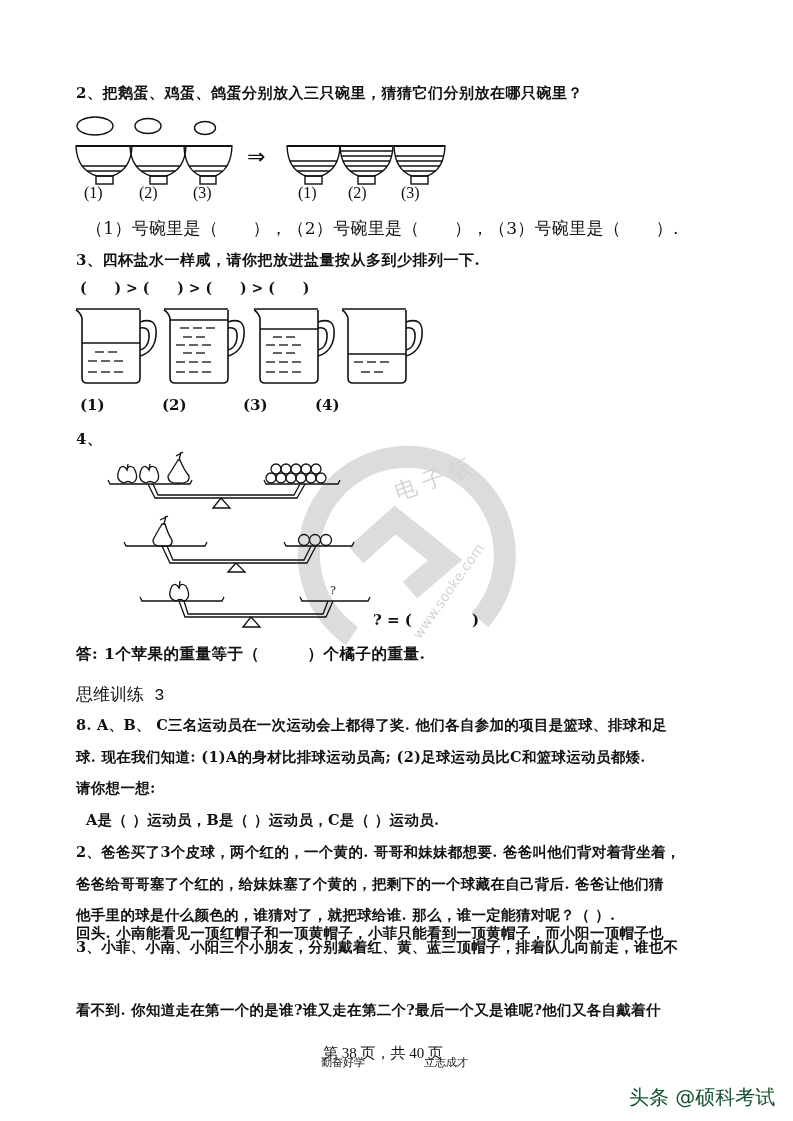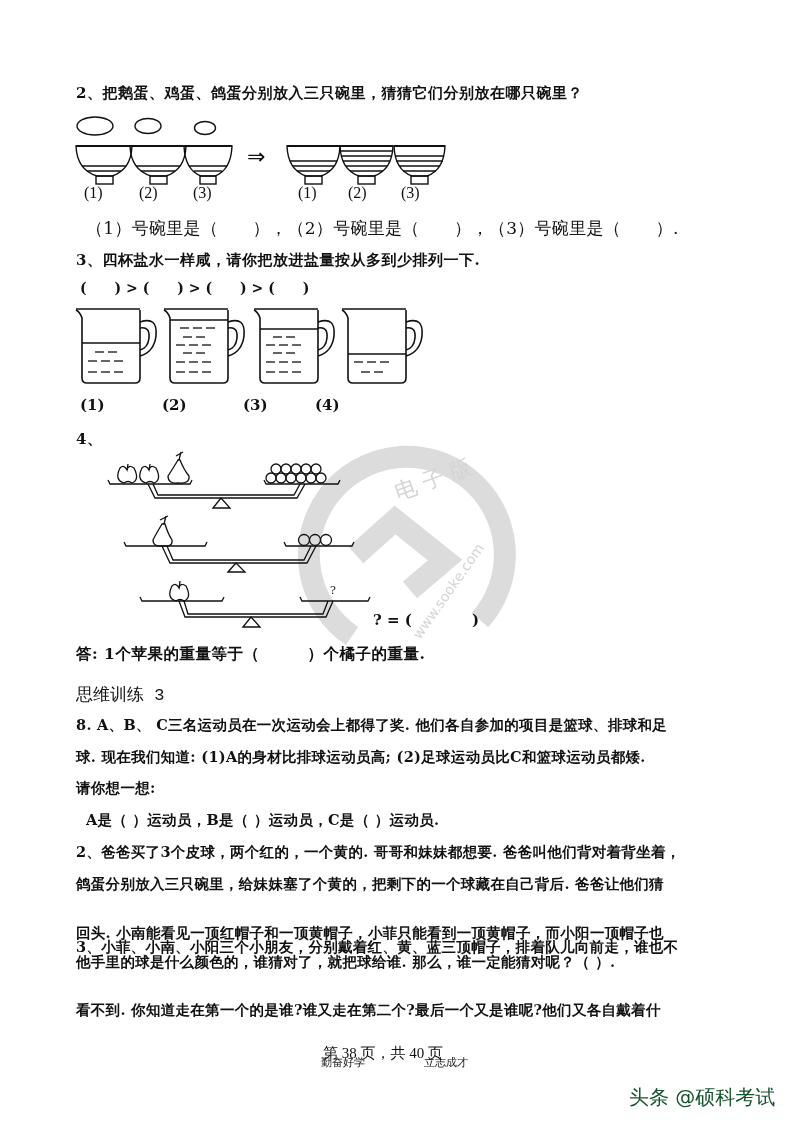--- a/index.html
+++ b/index.html
@@ -244,22 +244,22 @@
 <div class="abs q-title" style="left:76px;top:644px;font-size:15.5px;">答: 1个苹果的重量等于（　　　）个橘子的重量.</div>
 
 <div class="abs section-title" style="left:76px;top:683px;">思维训练 3</div>
 
 <div class="abs line" style="left:76px;top:716px;">8. A、B、 C三名运动员在一次运动会上都得了奖. 他们各自参加的项目是篮球、排球和足</div>
 <div class="abs line" style="left:76px;top:748px;">球. 现在我们知道: (1)A的身材比排球运动员高; (2)足球运动员比C和篮球运动员都矮.</div>
 <div class="abs line" style="left:76px;top:779px;">请你想一想:</div>
 <div class="abs line" style="left:86px;top:811px;">A是（ ）运动员，B是（ ）运动员，C是（ ）运动员.</div>
 
 <div class="abs line" style="left:76px;top:843px;">2、爸爸买了3个皮球，两个红的，一个黄的. 哥哥和妹妹都想要. 爸爸叫他们背对着背坐着，</div>
-<div class="abs line" style="left:76px;top:875px;">鸽蛋分别放入三只碗里，给妹妹塞了个黄的，把剩下的一个球藏在自己背后. 爸爸让他们猜</div>
-<div class="abs line" style="left:76px;top:906px;margin-top:47px;">他手里的球是什么颜色的，谁猜对了，就把球给谁. 那么，谁一定能猜对呢？（ ）.</div>
+<div class="abs line" style="left:76px;top:875px;">爸爸给哥哥塞了个红的，给妹妹塞了个黄的，把剩下的一个球藏在自己背后. 爸爸让他们猜</div>
+<div class="abs line" style="left:76px;top:906px;">他手里的球是什么颜色的，谁猜对了，就把球给谁. 那么，谁一定能猜对呢？（ ）.</div>
 
 <div class="abs line" style="left:76px;top:938px;">3、小菲、小南、小阳三个小朋友，分别戴着红、黄、蓝三顶帽子，排着队儿向前走，谁也不</div>
 <div class="abs line" style="left:76px;top:924px;">回头. 小南能看见一顶红帽子和一顶黄帽子，小菲只能看到一顶黄帽子，而小阳一顶帽子也</div>
 <div class="abs line" style="left:76px;top:1001px;">看不到. 你知道走在第一个的是谁?谁又走在第二个?最后一个又是谁呢?他们又各自戴着什</div>
 
 <div class="abs footer-small" style="left:321px;top:1055px;">勤奋好学</div>
 <div class="abs footer-small" style="left:424px;top:1055px;">立志成才</div>
 <div class="abs footer-page" style="left:323px;top:1044px;white-space:pre;">第 38 页，共 40 页</div>
 <div class="abs brand" style="left:629px;top:1084px;">头条 @硕科考试</div>
 

